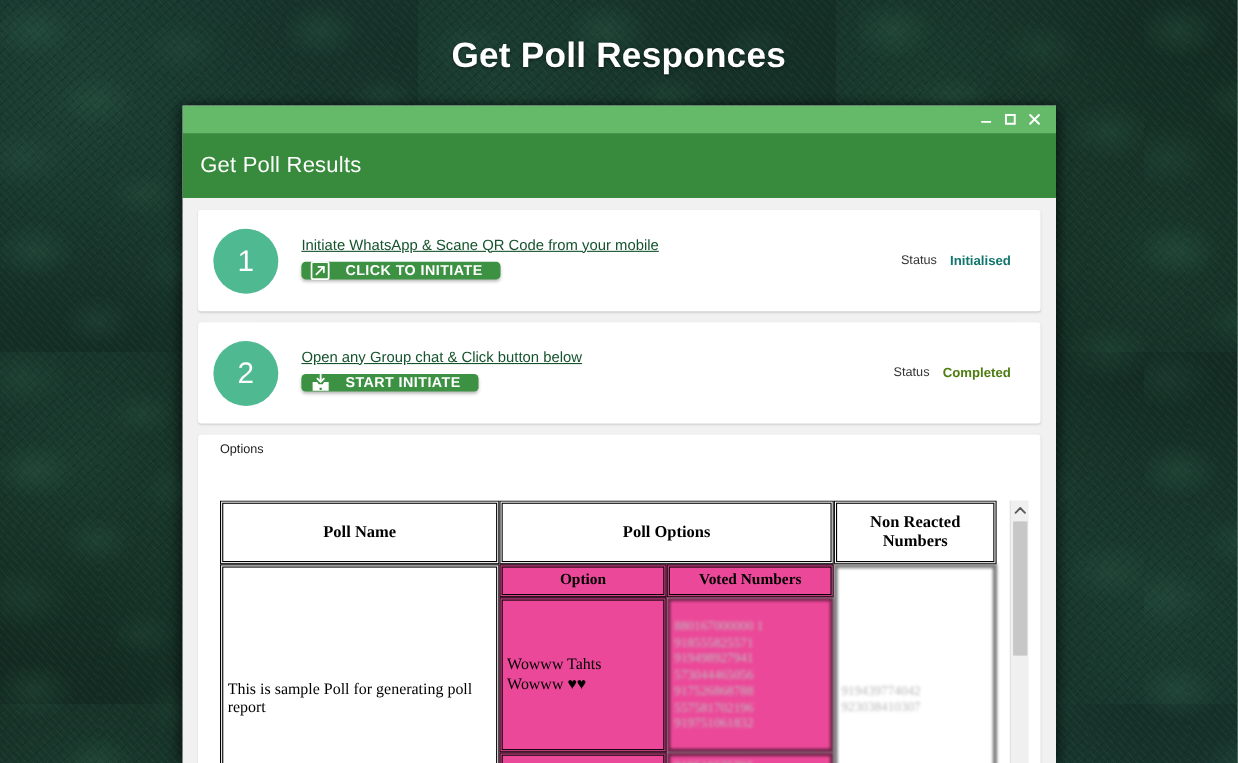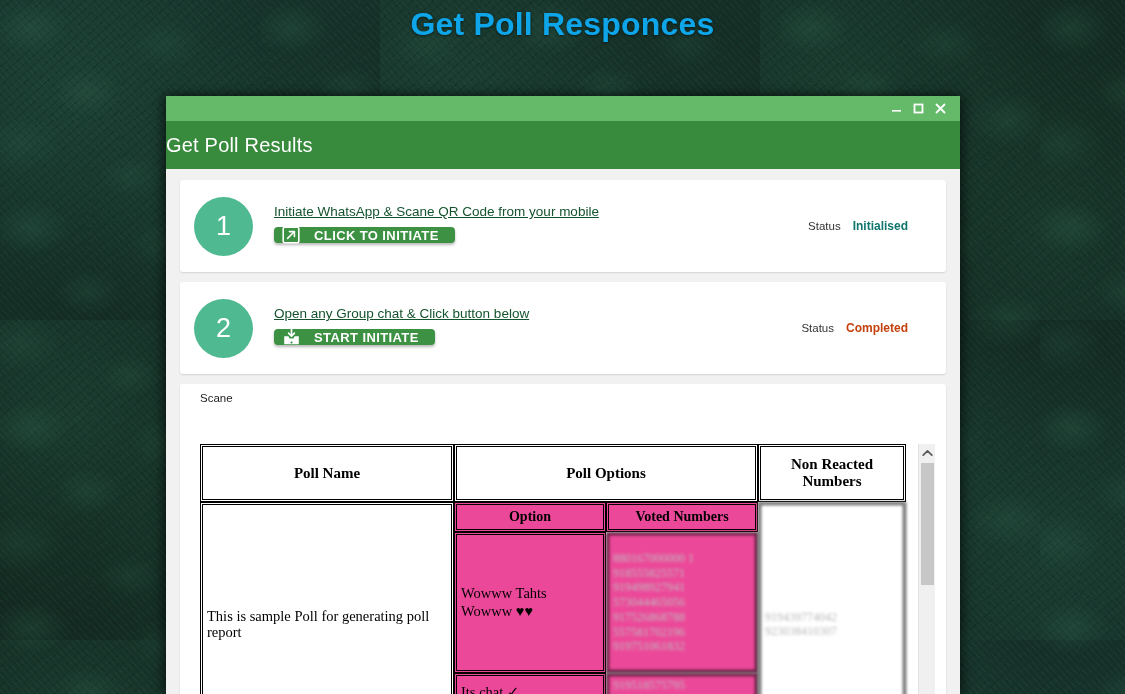--- a/index.html
+++ b/index.html
@@ -31,23 +31,23 @@
       radial-gradient(circle at 75% 70%, rgba(42,92,72,0.30), rgba(0,0,0,0) 55%),
       linear-gradient(160deg, #17342c 0%, #12271f 50%, #16312a 100%);
     background-size:
       260px 200px, 260px 200px, 260px 200px, 260px 200px, 260px 200px, 260px 200px,
       90px 90px, 120px 120px,
       380px 320px, 380px 320px,
       100% 100%;
   }
   #page-title {
     position: absolute;
-    top: 6px; left: 0; right: 0;
+    top: 32px; left: 0; right: 0;
     text-align: center;
-    color: #0ea5e9;
+    color: #ffffff;
     font-size: 32px;
     font-weight: bold;
     letter-spacing: 0.2px;
     text-shadow: 0 1px 3px rgba(0,0,0,0.55);
   }
   
   #app-window {
     position: absolute;
     left: 166px; top: 96px;
     width: 794px; height: 598px;
@@ -67,24 +67,25 @@
     width: 22px; height: 22px;
     display: flex; align-items: center; justify-content: center;
     color: #ffffff;
     font-size: 13px;
     line-height: 1;
     cursor: pointer;
     user-select: none;
   }
   .win-btn svg { display: block; }
   #app-header {
-    height: 48px;
+    height: 59px;
     background: #388a3c;
     display: flex;
     align-items: center;
+    padding-left: 16px;
   }
   #app-header-title {
     color: #ffffff;
     font-size: 20px;
     letter-spacing: 0.2px;
   }
   #app-body {
     padding: 11px 14px 0 14px;
     background: #f1f1f1;
     height: 521px;
@@ -145,32 +146,32 @@
     font-weight: bold;
     letter-spacing: 0.4px;
     padding: 0 16px 0 6px;
     white-space: nowrap;
   }
   .status-wrap {
     flex: 0 0 auto;
     display: flex;
     align-items: center;
     gap: 12px;
-    margin-right: 20px;
+    margin-right: 9px;
   }
   .status-label {
     font-size: 11.5px;
     color: #333333;
   }
   .status-value {
     font-size: 12px;
     font-weight: bold;
   }
   .status-value.ok { color: #0f766e; }
-  .status-value.done { color: #c2410c; }
+  .status-value.done { color: #4d7c0f; }
   
   #result-card {
     background: #ffffff;
     border-radius: 3px;
     box-shadow: 0 1px 2px rgba(0,0,0,0.13);
     height: 315px;
     padding: 8px 11px 0 20px;
     position: relative;
     overflow: hidden;
   }
@@ -354,21 +355,21 @@
           <span class="btn-label">START INITIATE</span>
         </button>
       </div>
       <div class="status-wrap">
         <span class="status-label">Status</span>
         <span class="status-value done">Completed</span>
       </div>
     </div>
 
     <div id="result-card">
-      <div id="result-legend">Scane</div>
+      <div id="result-legend">Options</div>
 
       <div id="result-viewport">
         <div id="table-scroll">
           <table class="poll">
             <colgroup>
               <col style="width:254px">
               <col style="width:304px">
               <col style="width:148px">
             </colgroup>
             <thead>

